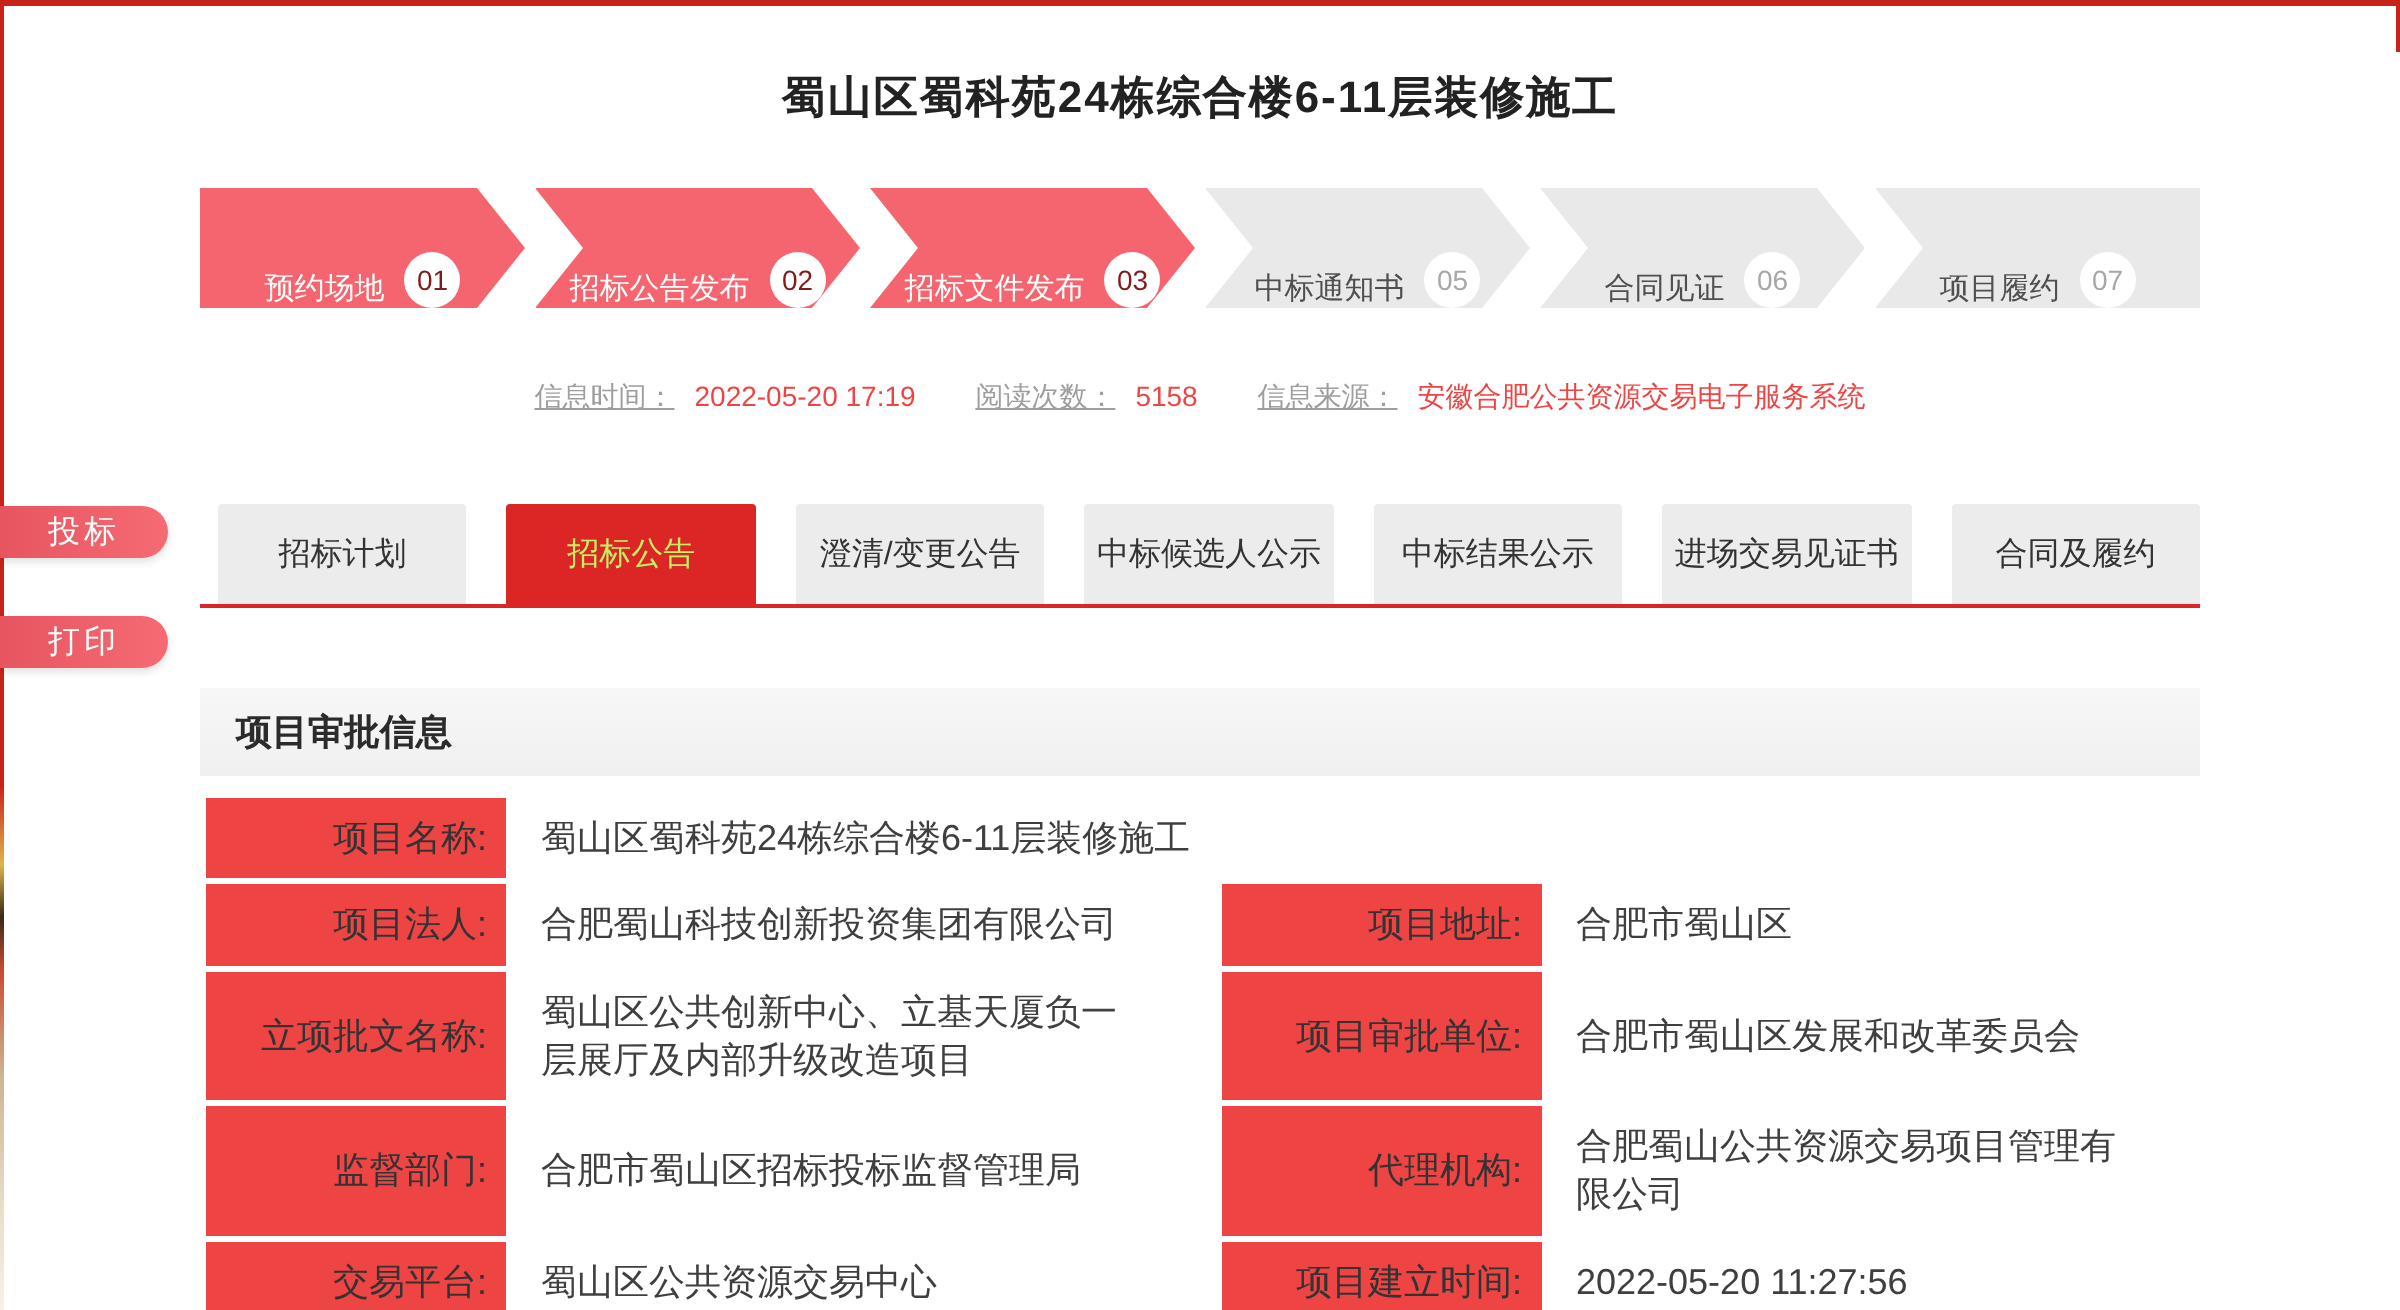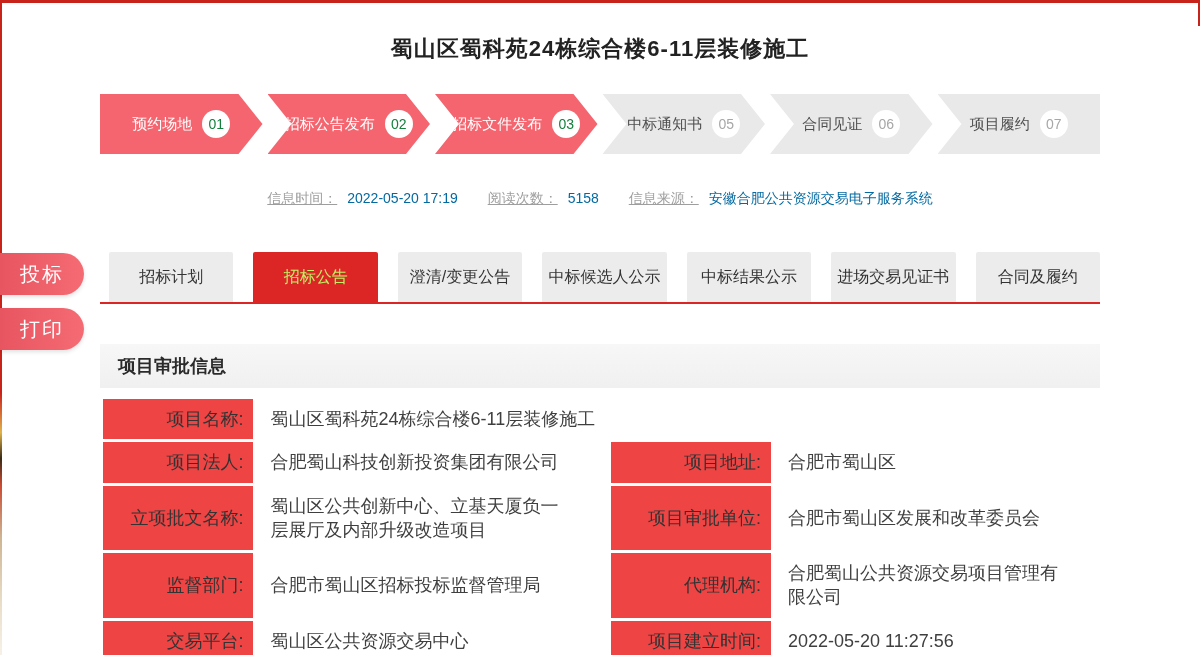--- a/index.html
+++ b/index.html
@@ -25,58 +25,58 @@
     text-align:center;
     font-size:22px;
     font-weight:bold;
     color:#222222;
     letter-spacing:1px;
   }
 
   
   .steps { display:flex; margin-top:30px; height:60px; }
   .step {
-    flex:1; display:flex; align-items:center; justify-content:center;
+    flex:1; display:flex; align-items:flex-end; justify-content:center;
     background:#e9e9e9; color:#4f4f4f; font-size:15px;
     clip-path:polygon(0 0, calc(100% - 24px) 0, 100% 50%, calc(100% - 24px) 100%, 0 100%, 24px 50%);
     margin-right:5px;
   }
   .step.first { clip-path:polygon(0 0, calc(100% - 24px) 0, 100% 50%, calc(100% - 24px) 100%, 0 100%); }
   .step.last  { clip-path:polygon(0 0, 100% 0, 100% 100%, 0 100%, 24px 50%); margin-right:0; }
   .step.active { background:#f4656f; color:#ffffff; }
   .step-label { margin-right:10px; }
   .step-num {
     width:28px; height:28px; border-radius:50%; background:#ffffff;
     display:inline-flex; align-items:center; justify-content:center;
     font-size:14px; color:#a7a7a7;
   }
-  .step.active .step-num { color:#15803d; }
+  .step.active .step-num { color:#7f1d1d; }
 
   
   .meta { margin-top:36px; text-align:center; font-size:14px; }
   .meta-label { color:#9e9e9e; margin-left:26px;text-decoration:underline; }
   .meta-label:first-child { margin-left:0; }
-  .meta-value { color:#0369a1; margin-left:10px; }
+  .meta-value { color:#ef4444; margin-left:10px; }
 
   
   .tabs-wrap { margin-top:44px; border-bottom:2px solid #dc2626; }
   .tabs { display:flex; gap:20px; padding-left:9px; height:50px; }
   .tab {
     width:137px; display:flex; align-items:center; justify-content:center;
     background:#ececec; color:#333333; font-size:16px; cursor:pointer;
     border-radius:2px 2px 0 0;
   }
   .tab.active { background:#dc2626; color:#bef264; }
 
   
   .side-btn {
-    position:absolute; left:0; width:84px; height:42px; z-index:6;
+    position:absolute; left:0; width:84px; height:26px; z-index:6;
     border:none; border-radius:0 21px 21px 0;
     background:linear-gradient(90deg,#e75560,#f56b74);
-    color:#ffffff; font-size:20px; letter-spacing:2px;
+    color:#ffffff; font-size:16px; letter-spacing:2px;
     font-family:inherit; cursor:pointer;
     box-shadow:0 2px 4px rgba(0,0,0,0.12);
   }
   .side-btn.bid { top:253px; }
   .side-btn.print { top:308px; }
 
   
   .section-header {
     margin-top:40px; height:44px; line-height:44px;
     background:linear-gradient(#f7f7f7,#f0f0f0);

